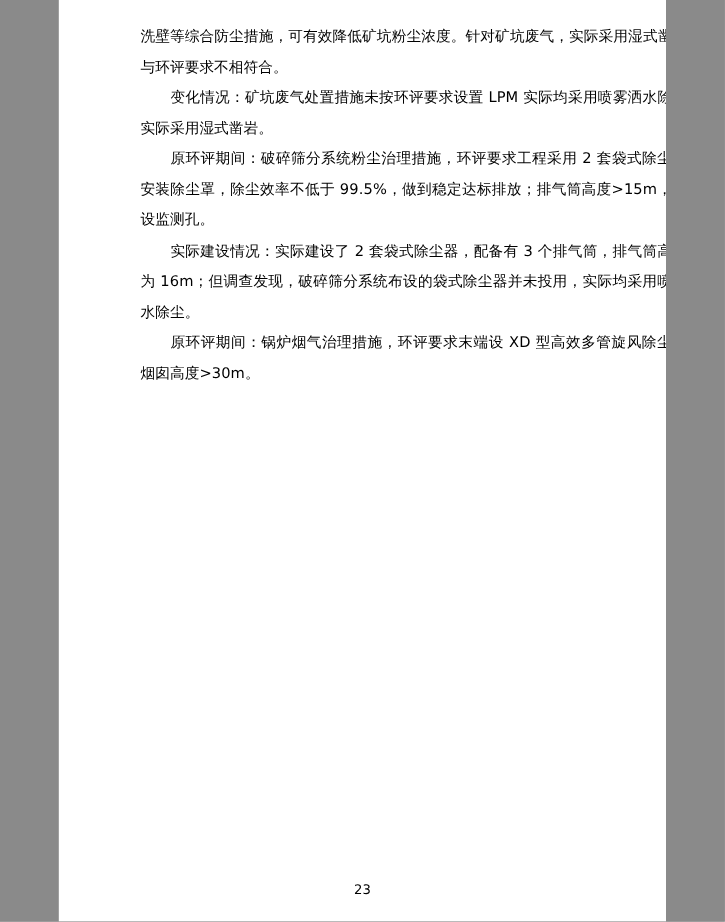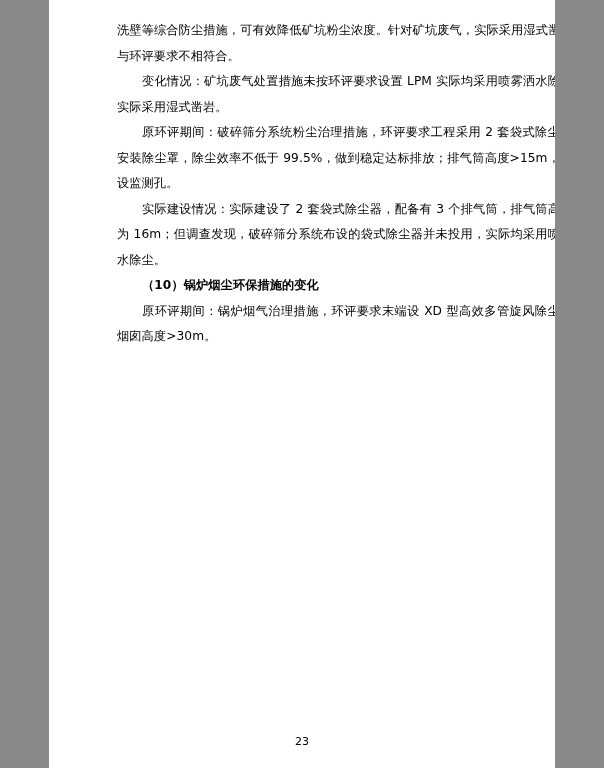--- a/index.html
+++ b/index.html
@@ -61,21 +61,20 @@
 
     <p class="para">洗壁等综合防尘措施，可有效降低矿坑粉尘浓度。针对矿坑废气，实际采用湿式凿岩，与环评要求不相符合。</p>
 
     <p class="para indent">变化情况：矿坑废气处置措施未按环评要求设置 LPM 实际均采用喷雾洒水除尘，实际采用湿式凿岩。</p>
 
 
     <p class="para indent">原环评期间：破碎筛分系统粉尘治理措施，环评要求工程采用 2 套袋式除尘器并安装除尘罩，除尘效率不低于 99.5%，做到稳定达标排放；排气筒高度&gt;15m，并留设监测孔。</p>
 
     <p class="para indent">实际建设情况：实际建设了 2 套袋式除尘器，配备有 3 个排气筒，排气筒高度约为 16m；但调查发现，破碎筛分系统布设的袋式除尘器并未投用，实际均采用喷雾洒水除尘。</p>
 
-    <p class="para heading">（10）锅炉烟尘环保措施的变化</p>
 
     <p class="para indent">原环评期间：锅炉烟气治理措施，环评要求末端设 XD 型高效多管旋风除尘器、烟囱高度&gt;30m。</p>
 
 
   </div>
 
   <div class="pagenum">23</div>
 </div>
 
 </body></html>

